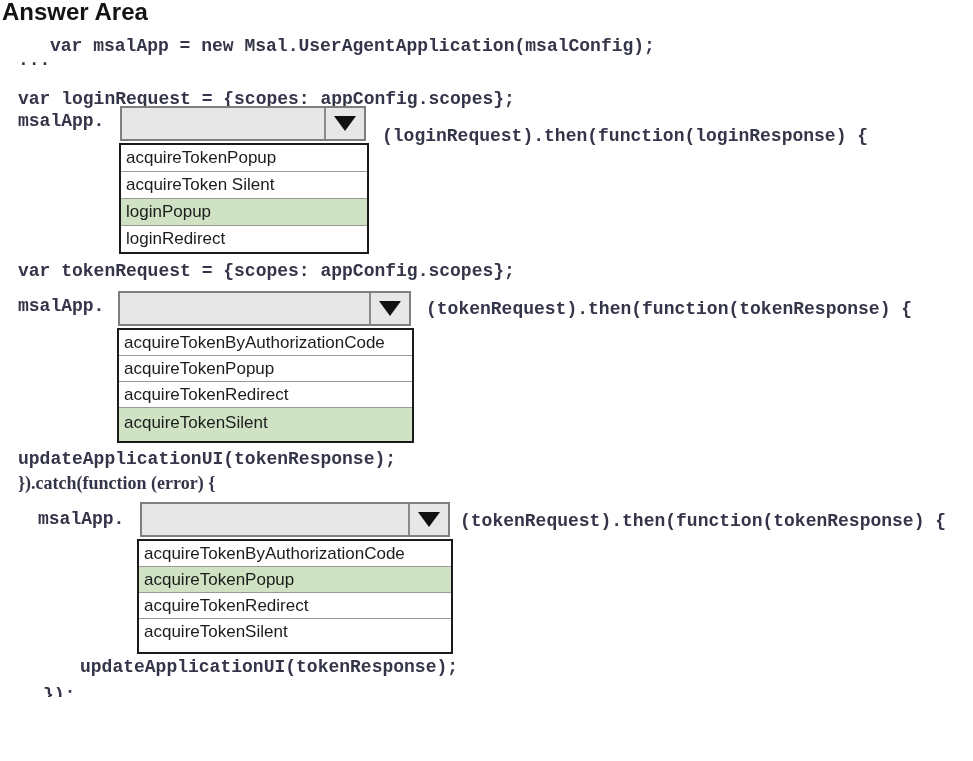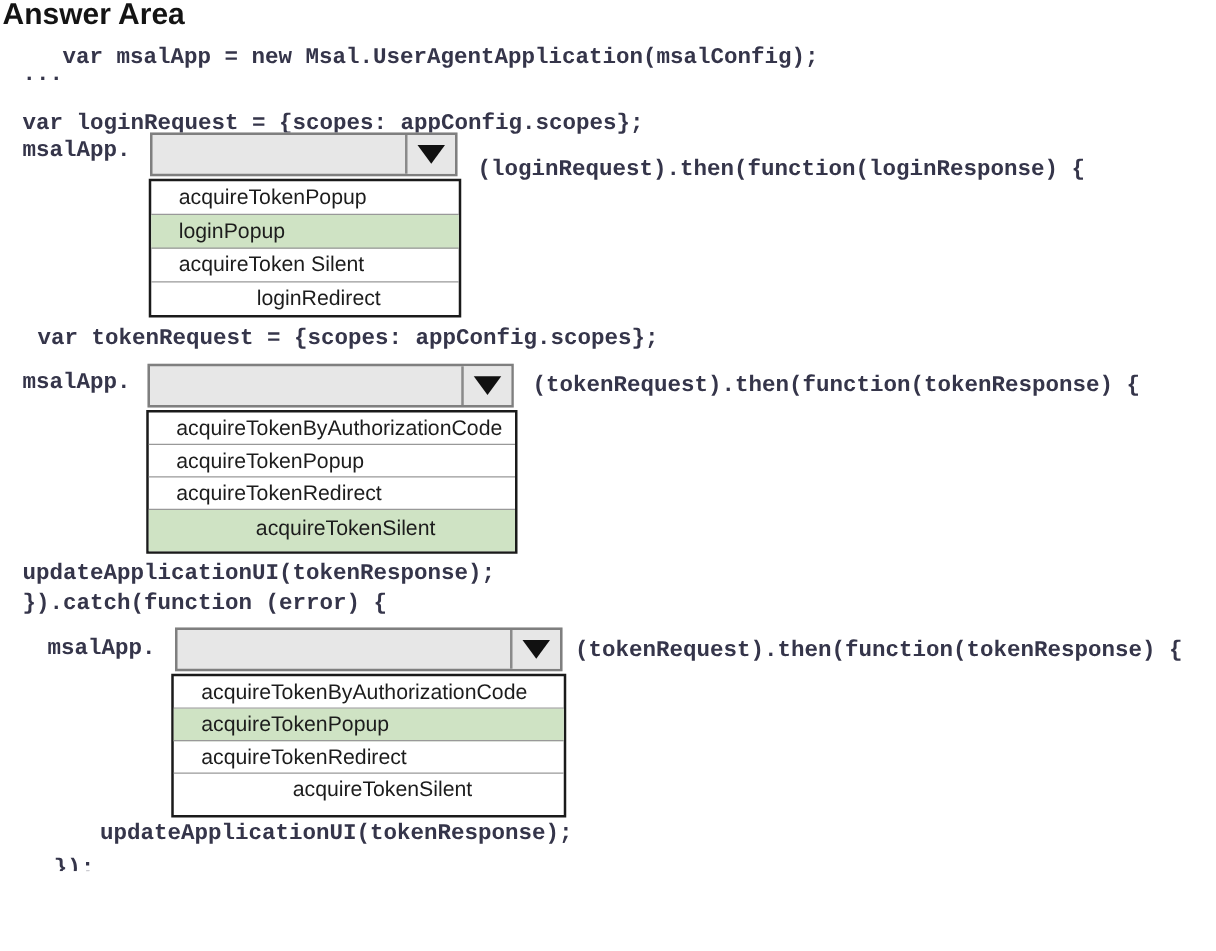--- a/index.html
+++ b/index.html
@@ -33,27 +33,27 @@
   .tri {
     width:0; height:0;
     border-left:11px solid transparent; border-right:11px solid transparent;
     border-top:15px solid #111111;
   }
   .list {
     position:absolute; background:#ffffff;
     border:2px solid #1a1a1a; box-sizing:border-box;
   }
   .opt {
-    height:25px; line-height:25px; padding-left:22px;
+    height:25px; line-height:25px; padding-left:5px;
     font-size:17px; color:#1c1c1c;
     border-bottom:1px solid #999999;
     font-family:"Liberation Sans", sans-serif;
     white-space:nowrap; overflow:hidden;
   }
-  .opt:last-child { border-bottom:none;text-align:center; }
+  .opt:last-child { border-bottom:none; }
   .opt.selected { background:#cfe3c4; }
   .list1 .opt { height:26px; line-height:26px; }
   .list2 .opt.selected { height:33px; line-height:30px; }
   .list3 { padding-bottom:8px; }
 </style>
 </head>
 <body>
 
 <div class="page">
 
@@ -66,44 +66,44 @@
   <div class="code" style="left:18px; top:111px;">msalApp.</div>
   <div class="sel" style="left:120px; top:106px; width:246px; height:35px;">
     <span class="val"></span>
     <span class="arrow-btn">
       <span class="tri"></span>
     </span>
   </div>
   <div class="code" style="left:382px; top:114px;margin-top:12px;">(loginRequest).then(function(loginResponse) {</div>
   <div class="list list1" style="left:119px; top:143px; width:250px;">
     <div class="opt">acquireTokenPopup</div>
+    <div class="opt">acquireToken Silent</div>
     <div class="opt selected">loginPopup</div>
-    <div class="opt">acquireToken Silent</div>
     <div class="opt">loginRedirect</div>
   </div>
 
-  <div class="code" style="left:18px; top:261px;margin-left:12px;">var tokenRequest = {scopes: appConfig.scopes};</div>
+  <div class="code" style="left:18px; top:261px;">var tokenRequest = {scopes: appConfig.scopes};</div>
 
   <div class="code" style="left:18px; top:296px;">msalApp.</div>
   <div class="sel" style="left:118px; top:291px; width:293px; height:35px;">
     <span class="val"></span>
     <span class="arrow-btn">
       <span class="tri"></span>
     </span>
   </div>
   <div class="code" style="left:426px; top:299px;">(tokenRequest).then(function(tokenResponse) {</div>
   <div class="list list2" style="left:117px; top:328px; width:297px;">
     <div class="opt">acquireTokenByAuthorizationCode</div>
     <div class="opt">acquireTokenPopup</div>
     <div class="opt">acquireTokenRedirect</div>
     <div class="opt selected">acquireTokenSilent</div>
   </div>
 
   <div class="code" style="left:18px; top:449px;">updateApplicationUI(tokenResponse);</div>
-  <div class="code" style="left:18px; top:473px;">}).catch(function (error) {</div>
+  <div class="code" style="left:18px; top:473px;font-family:Liberation Serif, serif;">}).catch(function (error) {</div>
 
   <div class="code" style="left:38px; top:509px;">msalApp.</div>
   <div class="sel" style="left:140px; top:502px; width:310px; height:35px;">
     <span class="val"></span>
     <span class="arrow-btn">
       <span class="tri"></span>
     </span>
   </div>
   <div class="code" style="left:460px; top:511px;">(tokenRequest).then(function(tokenResponse) {</div>
   <div class="list list3" style="left:137px; top:539px; width:316px;">

